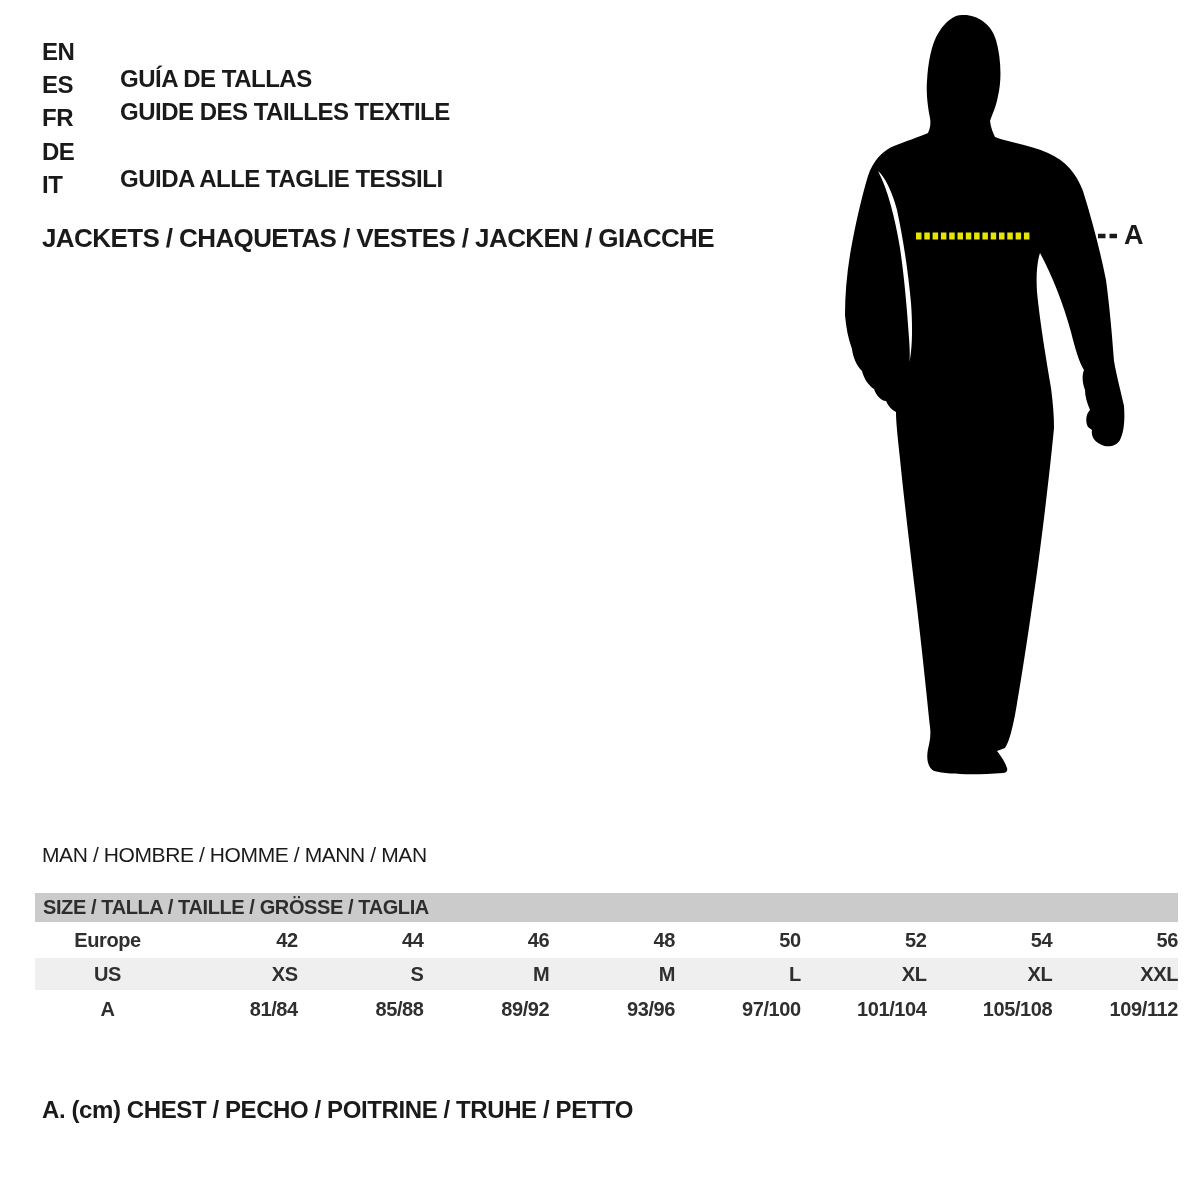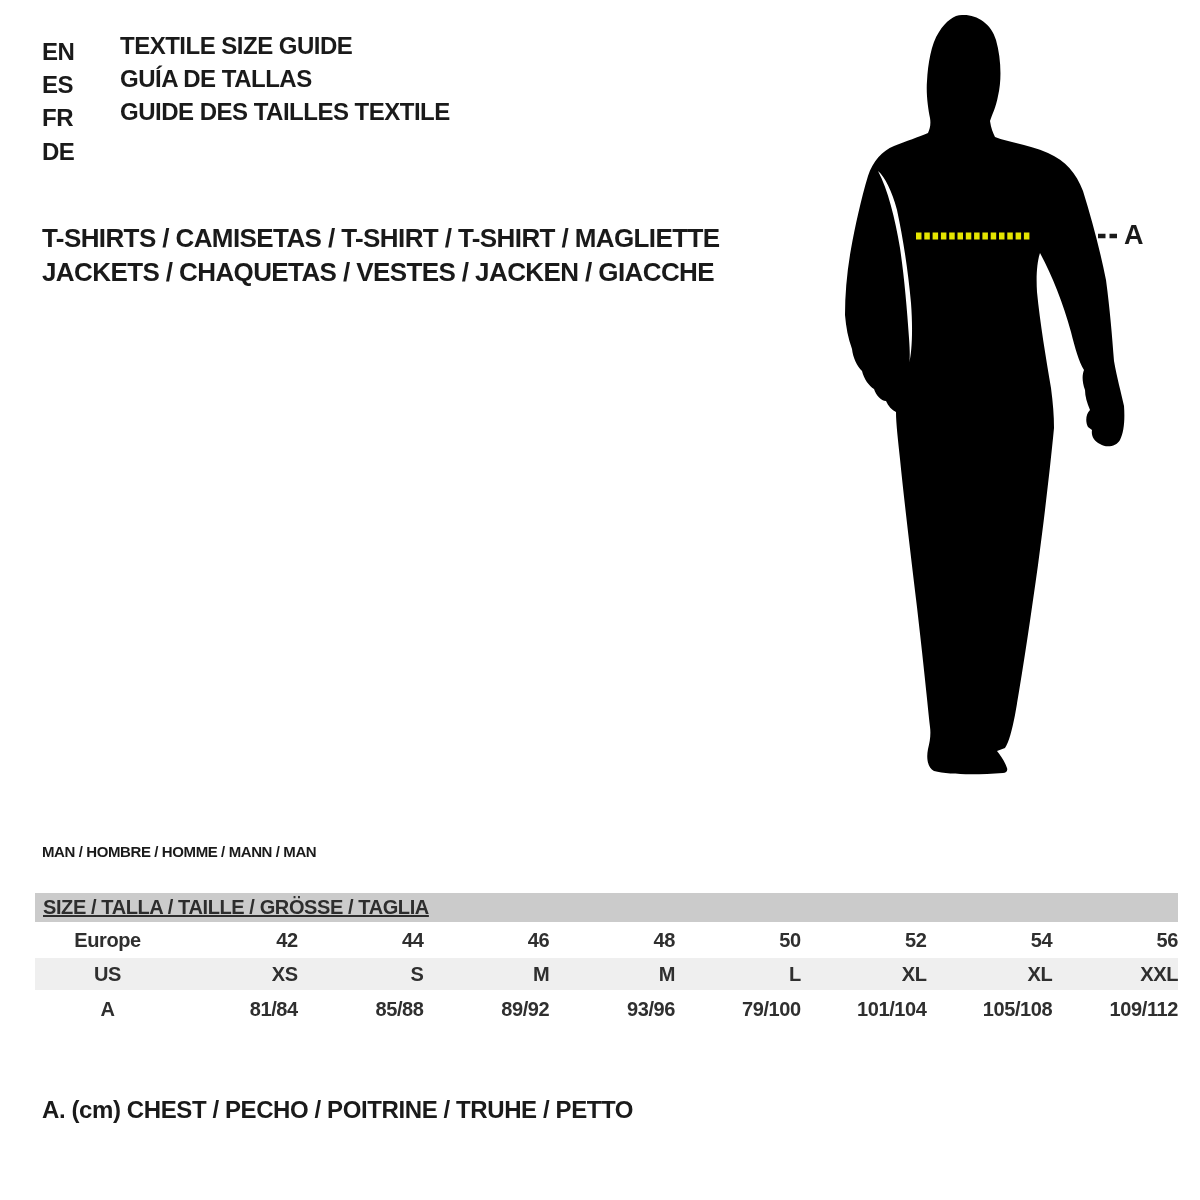--- a/index.html
+++ b/index.html
@@ -18,62 +18,64 @@
 
   
   .cats{left:42px;top:222px;font-size:26px;font-weight:700;
     line-height:33.5px;letter-spacing:-0.6px;white-space:nowrap;}
 
   
   .figure-svg{left:820px;top:0;width:360px;height:800px;}
   .a-label{left:1124px;top:220px;font-size:27px;font-weight:700;}
 
   
-  .gender{left:42px;top:843px;font-size:15px;font-weight:700;letter-spacing:-0.4px;}
+  .gender{left:42px;top:843px;font-size:21px;font-weight:400;letter-spacing:-0.4px;}
 
   
   .size-table{left:35px;top:893px;width:1143px;}
   .table-header{height:29px;line-height:29px;padding-left:8px;
-    background:#cbcbcb;font-size:20px;font-weight:700;letter-spacing:-0.4px;color:#2d2d2d;text-decoration:underline;}
+    background:#cbcbcb;font-size:20px;font-weight:700;letter-spacing:-0.4px;color:#2d2d2d;}
   .size-table table{width:100%;border-collapse:collapse;table-layout:fixed;}
   .size-table td{font-size:20px;font-weight:700;letter-spacing:-0.4px;
     text-align:right;padding:0;color:#2f2f2f;}
   .size-table td.lbl{text-align:center;padding-left:8px;}
   tr.r0 td{height:36px;}
   tr.r1 td{height:32px;}
   tr.r2 td{height:30px;}
   tr.r3 td{height:38px;}
   tr.stripe{background:#efefef;margin-left:19px;}
 
   
   .footnote{left:42px;top:1096px;font-size:24px;font-weight:700;letter-spacing:-0.4px;}
 </style>
 </head>
 <body>
 
 <div class="abs lang-list">
   <div class="lang-row">
     <span class="lang-code">EN</span>
-    <span class="lang-title">TEXTILE SIZE GUIDE</span>
   </div>
   <div class="lang-row">
     <span class="lang-code">ES</span>
     <span class="lang-title">GUÍA DE TALLAS</span>
   </div>
   <div class="lang-row">
     <span class="lang-code">FR</span>
     <span class="lang-title">GUIDE DES TAILLES TEXTILE</span>
   </div>
   <div class="lang-row">
     <span class="lang-code">DE</span>
   </div>
+  <div class="lang-row">
+    <span class="lang-code">IT</span>
+    <span class="lang-title">GUIDA ALLE TAGLIE TESSILI</span>
+  </div>
 </div>
 
 <div class="abs cats">
-  <div>T-SHIRTS / CAMISETAS / T-SHIRT / T-SHIRT / MAGLIETTE</div>
   <div>JACKETS / CHAQUETAS / VESTES / JACKEN / GIACCHE</div>
 </div>
 
 <svg class="abs figure-svg" viewBox="820 0 360 800" xmlns="http://www.w3.org/2000/svg">
   <path d="
     M 962 15
     C 976 14 991 23 996 40
     C 1001 58 1002 79 998 96
     C 996 107 992 115 990 121
     C 991 128 993 133 995 137
@@ -172,21 +174,21 @@
         <td>XL</td>
         <td>XL</td>
         <td>XXL</td>
       </tr>
       <tr class="r3">
         <td class="lbl">A</td>
         <td>81/84</td>
         <td>85/88</td>
         <td>89/92</td>
         <td>93/96</td>
-        <td>79/100</td>
+        <td>97/100</td>
         <td>101/104</td>
         <td>105/108</td>
         <td>109/112</td>
       </tr>
     </tbody>
   </table>
 </div>
 
 <div class="abs footnote">A. (cm) CHEST / PECHO / POITRINE / TRUHE / PETTO</div>
 

